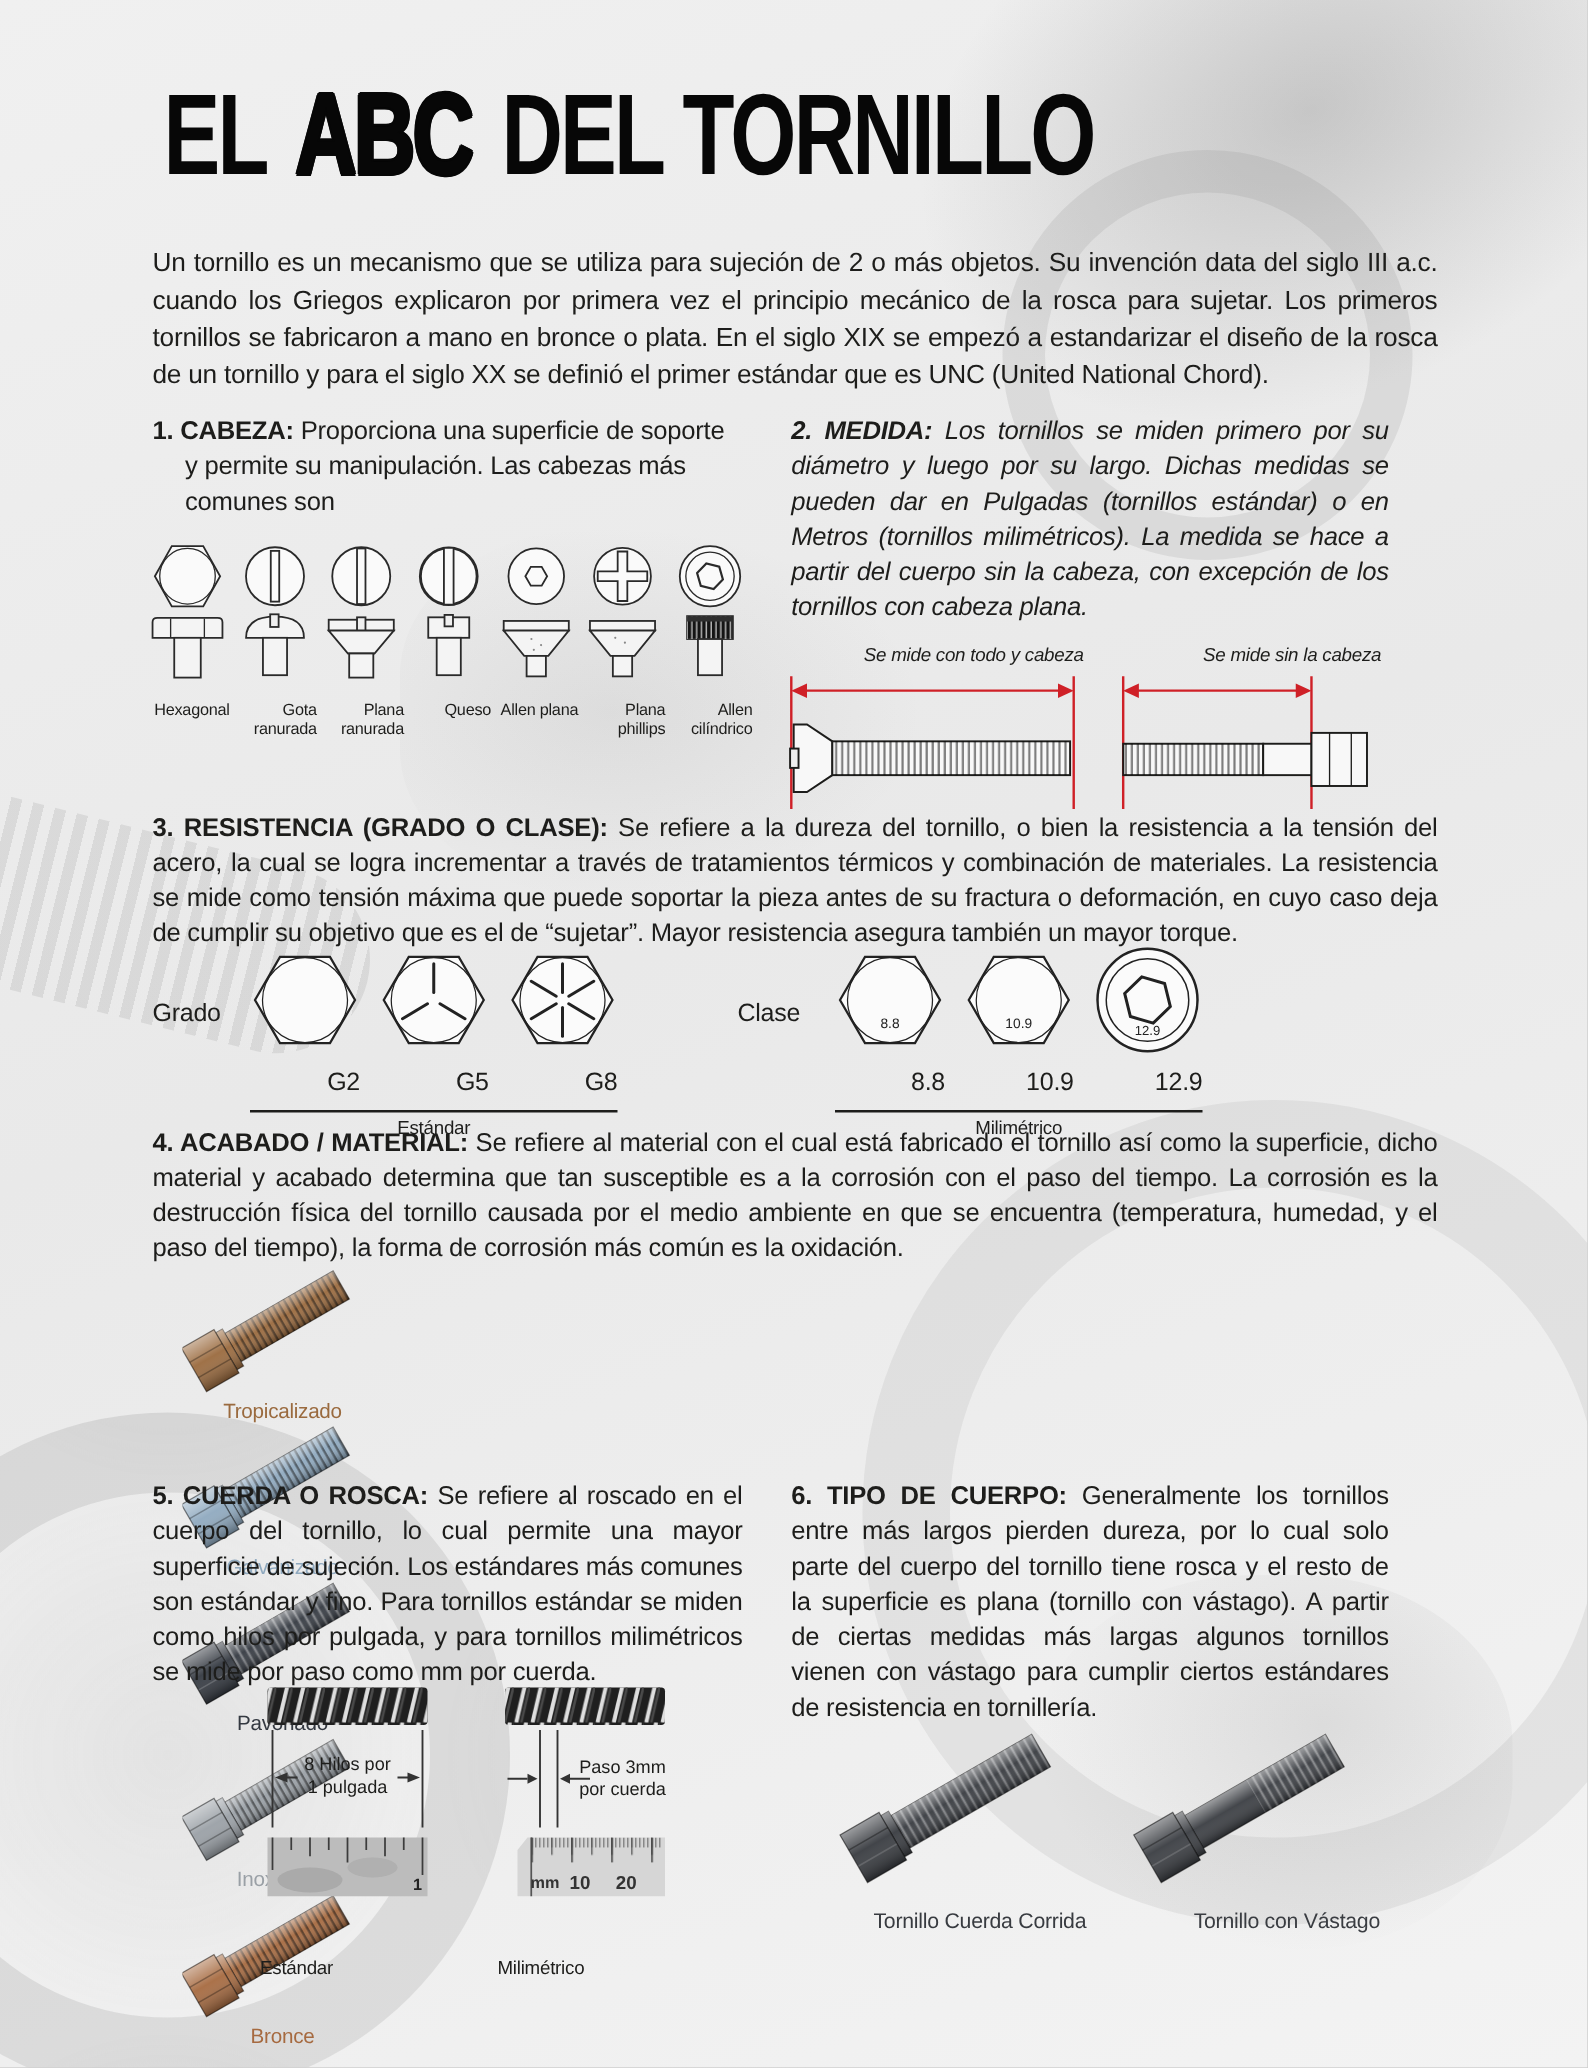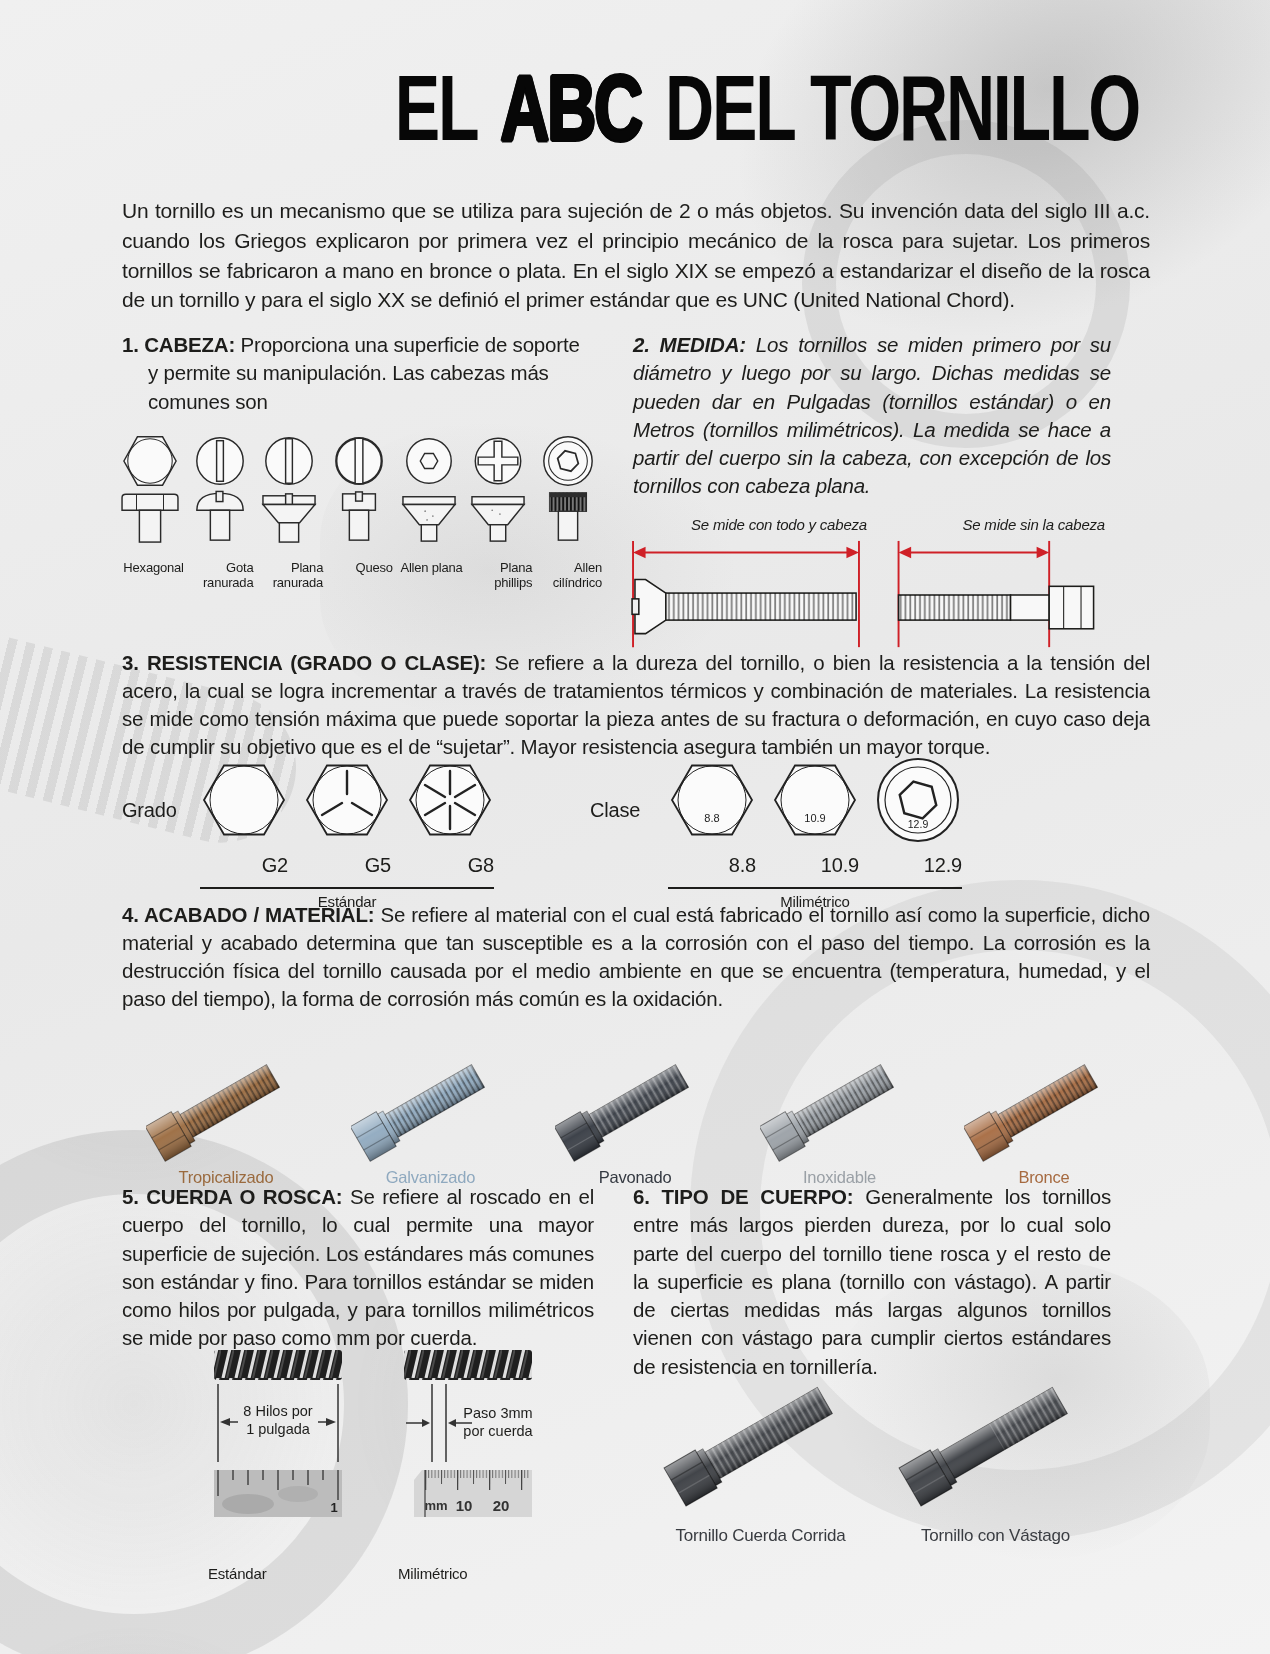--- a/index.html
+++ b/index.html
@@ -17,21 +17,21 @@
         background:repeating-linear-gradient(90deg,rgba(90,90,90,.22) 0 9px,rgba(235,235,235,.25) 9px 18px);opacity:.55;}
   .tex4{top:1130px;left:-140px;width:420px;height:420px;border:64px solid rgba(120,120,120,.16);
         background:radial-gradient(circle,rgba(140,140,140,.10),rgba(140,140,140,0) 70%);}
   .tex5{top:880px;right:-80px;width:520px;height:520px;border:70px solid rgba(130,130,130,.12);}
   .tex6{top:420px;left:320px;width:420px;height:300px;border-radius:40%;
         background:radial-gradient(ellipse at 40% 50%,rgba(120,120,120,.12),rgba(120,120,120,0) 70%);}
   .tex7{top:1260px;right:60px;width:380px;height:300px;border-radius:45%;
         background:radial-gradient(ellipse at 60% 40%,rgba(115,115,115,.16),rgba(115,115,115,0) 72%);}
   .content{position:absolute;inset:0;z-index:2;}
 
-  .title{position:absolute;top:62px;left:0;width:100%;text-align:right;text-decoration:underline;}
+  .title{position:absolute;top:62px;left:0;width:100%;text-align:left;text-decoration:underline;}
   .title-inner{display:inline-block;transform:scaleX(.74);transform-origin:center;
         font-weight:bold;font-size:92px;line-height:1;letter-spacing:-3px;color:#070707;white-space:nowrap;}
   .title-em{margin:0 10px;
         text-shadow:2px 0 currentColor,-2px 0 currentColor,0 2px currentColor,0 -2px currentColor,
                     1.4px 1.4px currentColor,-1.4px 1.4px currentColor,1.4px -1.4px currentColor,-1.4px -1.4px currentColor;}
 
   .intro{position:absolute;left:122px;top:196px;width:1028px;
          font-size:21px;line-height:1.42;letter-spacing:-.2px;text-align:justify;}
 
   p{margin:0;}
@@ -65,34 +65,34 @@
   .resgroup2{margin-left:96px;}
   .resgrouptop{display:flex;align-items:center;}
   .rescap{font-size:20px;letter-spacing:-.2px;margin-right:20px;margin-top:-12px;width:58px;}
   .resitems{display:flex;gap:15px;}
   .resfig{width:88px;text-align:right;margin:0;}
   .resfig figcaption{font-size:20px;margin-top:6px;letter-spacing:-.2px;}
   .resbracket{margin-left:78px;margin-top:10px;width:294px;border-top:2px solid #1d1d1b;
               text-align:center;font-size:15px;padding-top:4px;letter-spacing:-.2px;}
 
   
-  .finrow{position:absolute;left:128px;top:1062px;width:1014px;display:flex;justify-content:space-between;}
+  .finrow{position:absolute;left:128px;top:1014px;width:1014px;display:flex;justify-content:flex-start;flex-direction:column;}
   .finfig{width:196px;text-align:center;margin:0;}
   .finfig svg{display:block;margin:0 auto;}
   .finfig figcaption{font-size:16.5px;margin-top:2px;letter-spacing:-.2px;}
   .c-trop{color:#9a6a3e}.c-galv{color:#8fa9bf}.c-pav{color:#343941}.c-inox{color:#9aa0a6}.c-bron{color:#a66a40}
 
   
   .cfigs{position:absolute;left:208px;top:1344px;display:flex;gap:50px;}
   .cfig{width:140px;margin:0;}
   .cfig figcaption{font-size:15px;margin-top:42px;letter-spacing:-.2px;}
 
   
   .bfigs{position:absolute;left:652px;top:1362px;width:452px;display:flex;gap:18px;}
-  .bfig{width:217px;text-align:center;margin:0;}
+  .bfig{width:217px;text-align:right;margin:0;}
   .bfig figcaption{font-size:17px;margin-top:10px;letter-spacing:-.2px;}
 </style>
 </head>
 <body>
 
 <div class="page">
 
   <svg width="0" height="0" style="position:absolute">
     <defs>
       <pattern id="thr" width="5" height="30" patternUnits="userSpaceOnUse">

